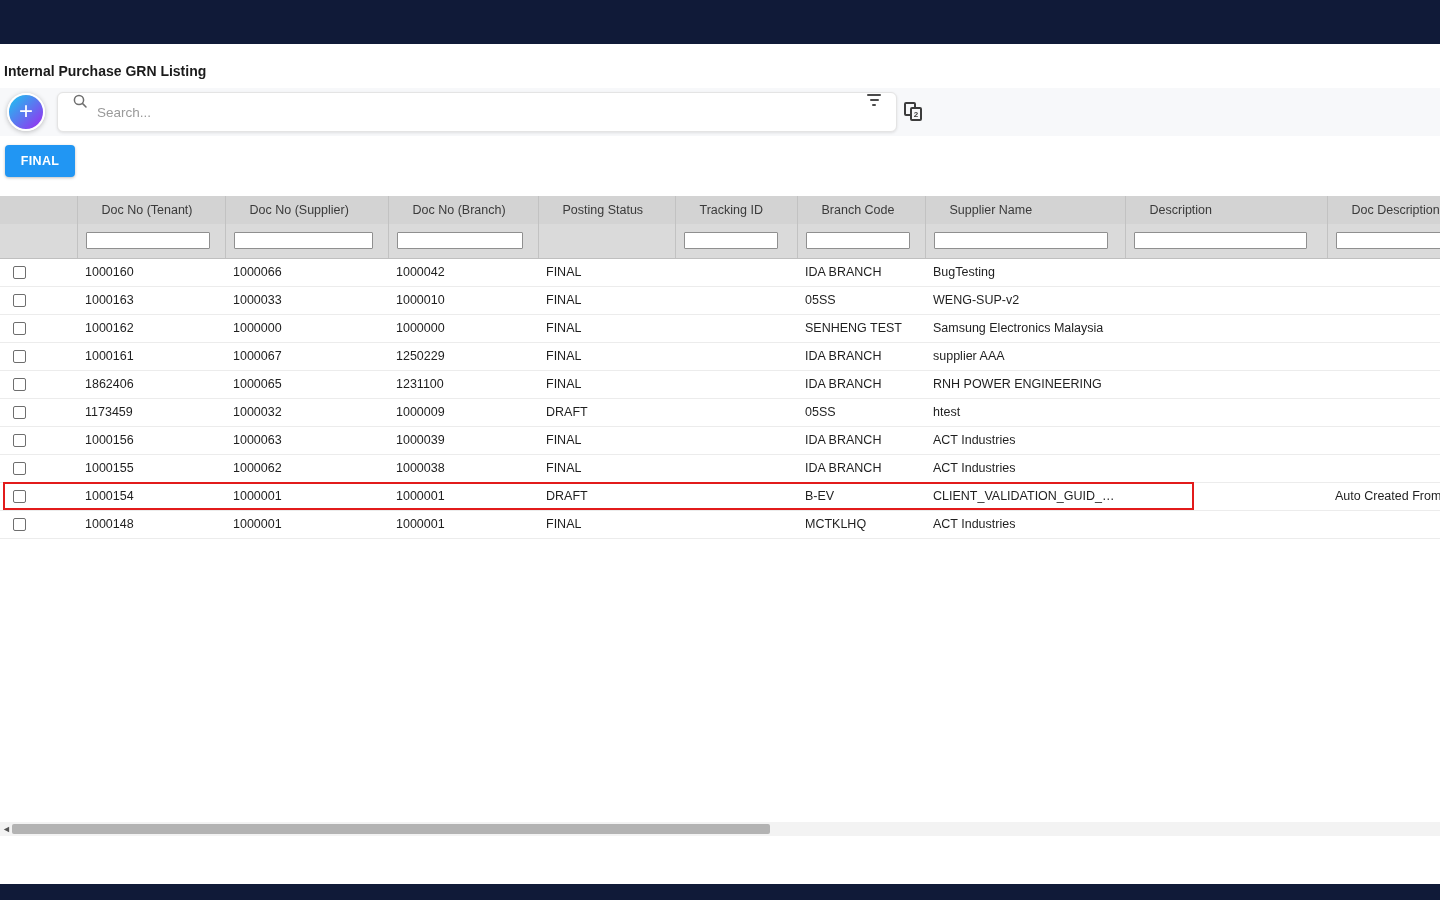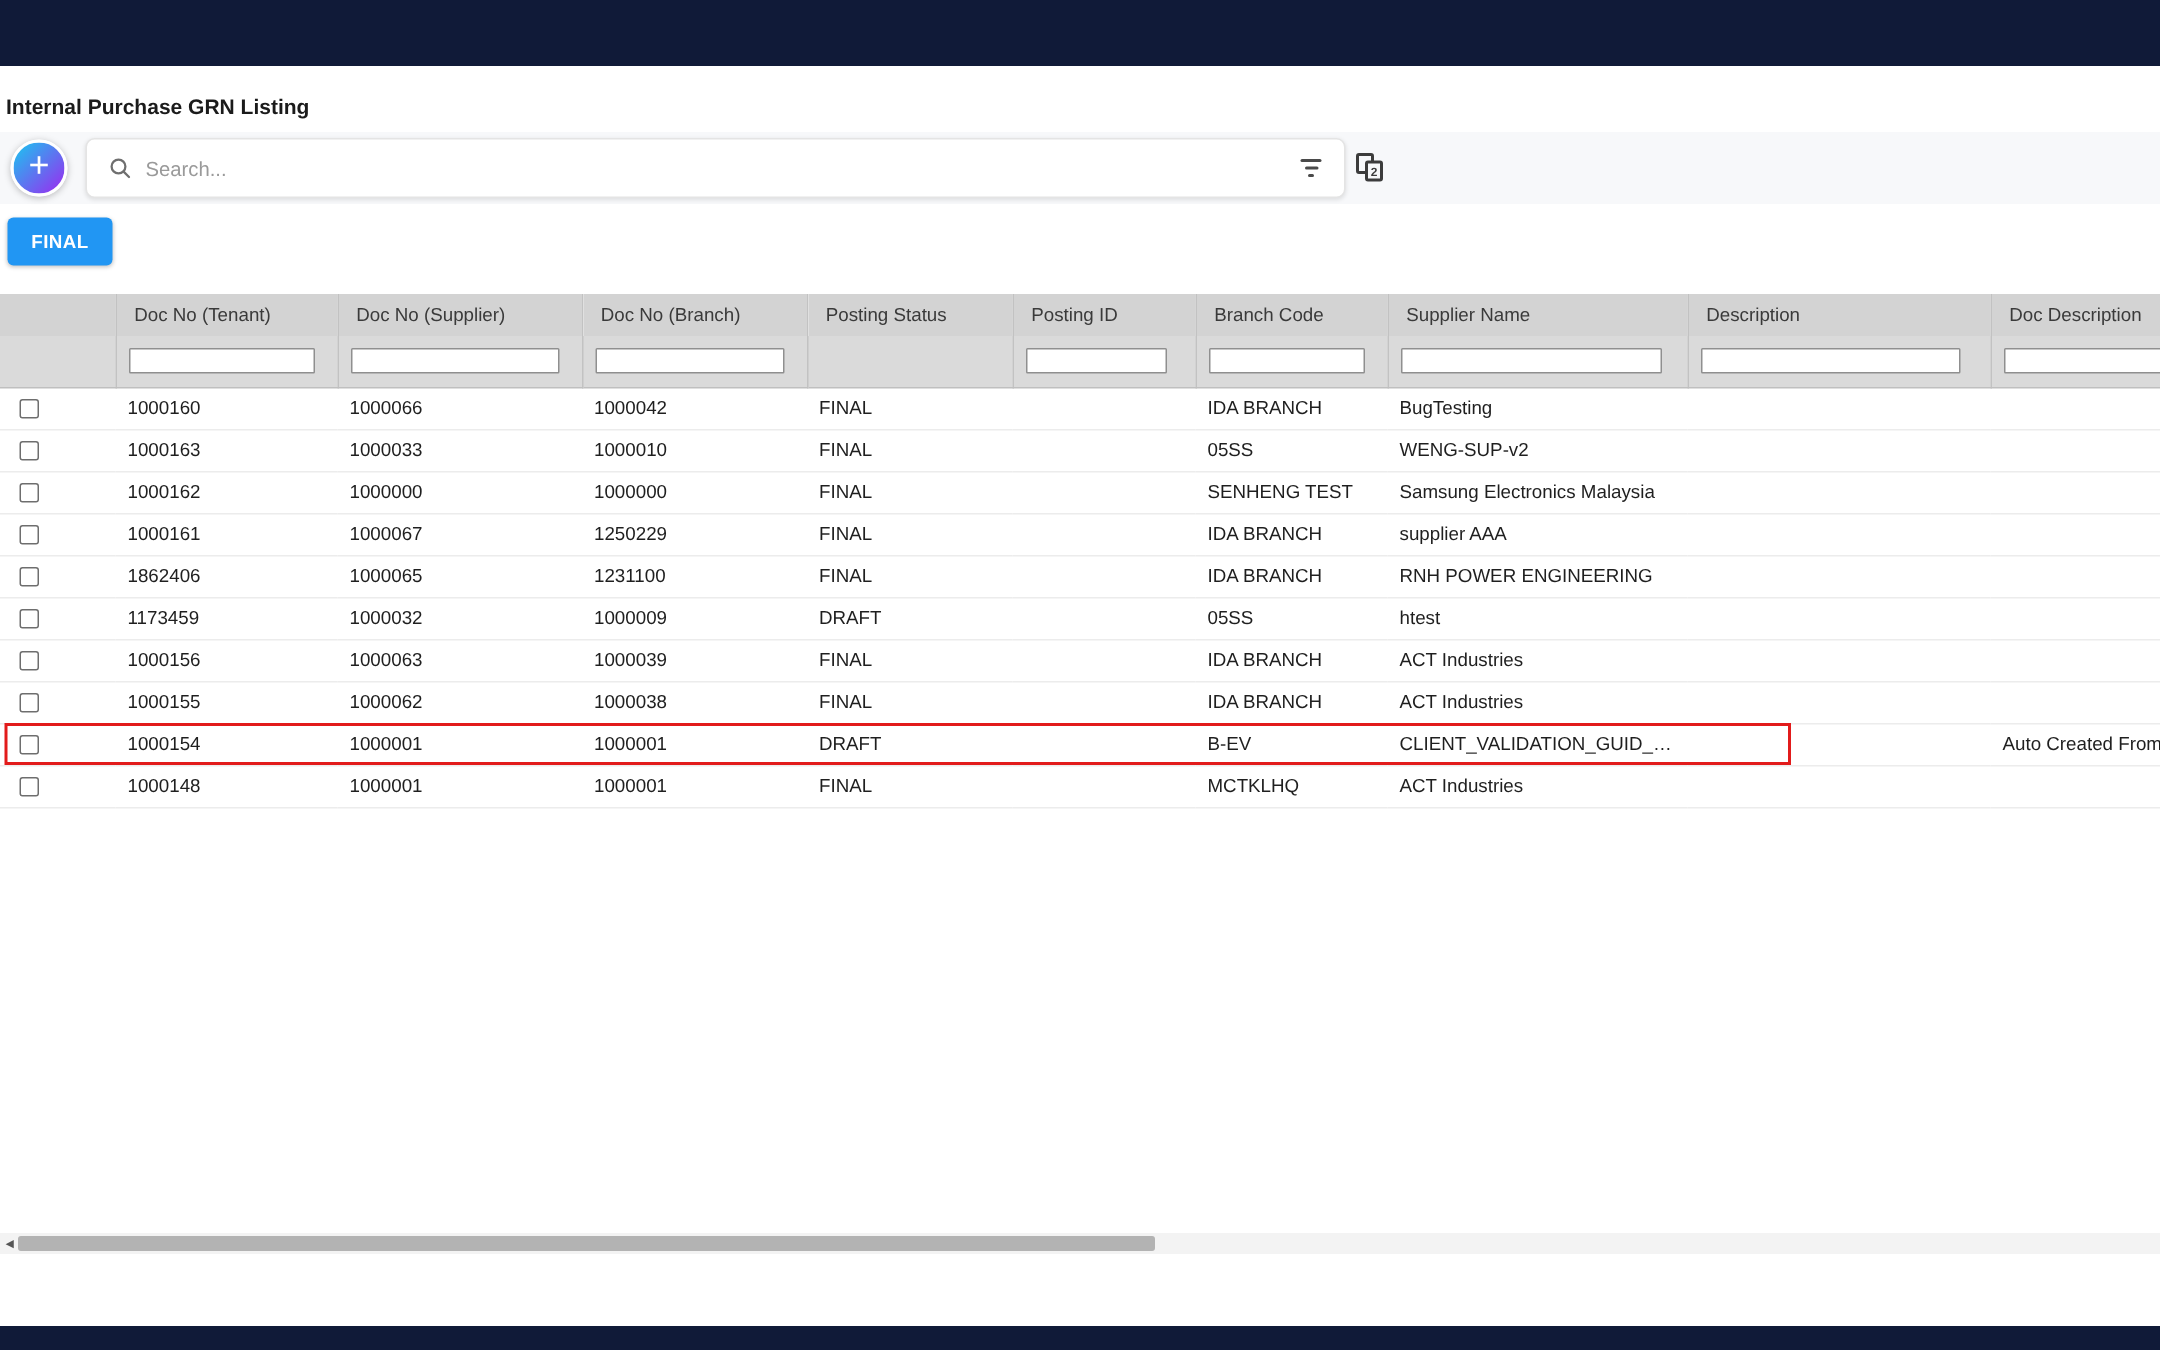--- a/index.html
+++ b/index.html
@@ -37,21 +37,21 @@
     line-height: 32px; text-align: center;
     cursor: pointer; user-select: none;
   }
 
   .search-box {
     position: absolute; left: 57px; top: 4px;
     width: 840px; height: 40px;
     background: #ffffff;
     border: 1px solid #e4e4e4; border-radius: 6px;
     box-shadow: 0 1px 3px rgba(0,0,0,.10);
-    display: flex; align-items: center;
+    display: flex; 
     padding: 0 14px;
   }
   .search-icon { width: 16px; height: 16px; flex: 0 0 auto; }
   .search-input {
     border: none; outline: none; background: transparent;
     flex: 1; margin-left: 7px;
     font-size: 13.5px; color: #333;
     font-family: "Liberation Sans", sans-serif;
   }
   .search-input::placeholder { color: #9a9a9a; }
@@ -104,21 +104,21 @@
   }
 
   table.grid {
     border-collapse: collapse;
     table-layout: fixed;
     width: 1567px;
   }
   tr.head-row { height: 28px; background: #d3d3d3; }
   tr.head-row th {
     font-size: 12.5px; font-weight: 400; color: #3a3a3a;
-    text-align: left; padding: 0 12px;
+    text-align: left; padding: 0 24px;
     border-right: 1px solid #c2c2c2;
     white-space: nowrap; overflow: hidden;
   }
   tr.filter-row { height: 34px; background: #dadada; }
   tr.filter-row td {
     padding: 0 8px;
     border-right: 1px solid #c2c2c2;
     border-bottom: 1px solid #bfbfbf;
   }
   .filter-input {
@@ -219,21 +219,21 @@
       <col style="width:202px">
       <col style="width:240px">
     </colgroup>
     <thead>
       <tr class="head-row">
         <th></th>
         <th>Doc No (Tenant)</th>
         <th>Doc No (Supplier)</th>
         <th>Doc No (Branch)</th>
         <th>Posting Status</th>
-        <th>Posting ID</th>
+        <th>Tracking ID</th>
         <th>Branch Code</th>
         <th>Supplier Name</th>
         <th>Description</th>
         <th>Doc Description</th>
       </tr>
       <tr class="filter-row">
         <td></td>
         <td>
             <input class="filter-input" style="width: 124px;">
           </td>

